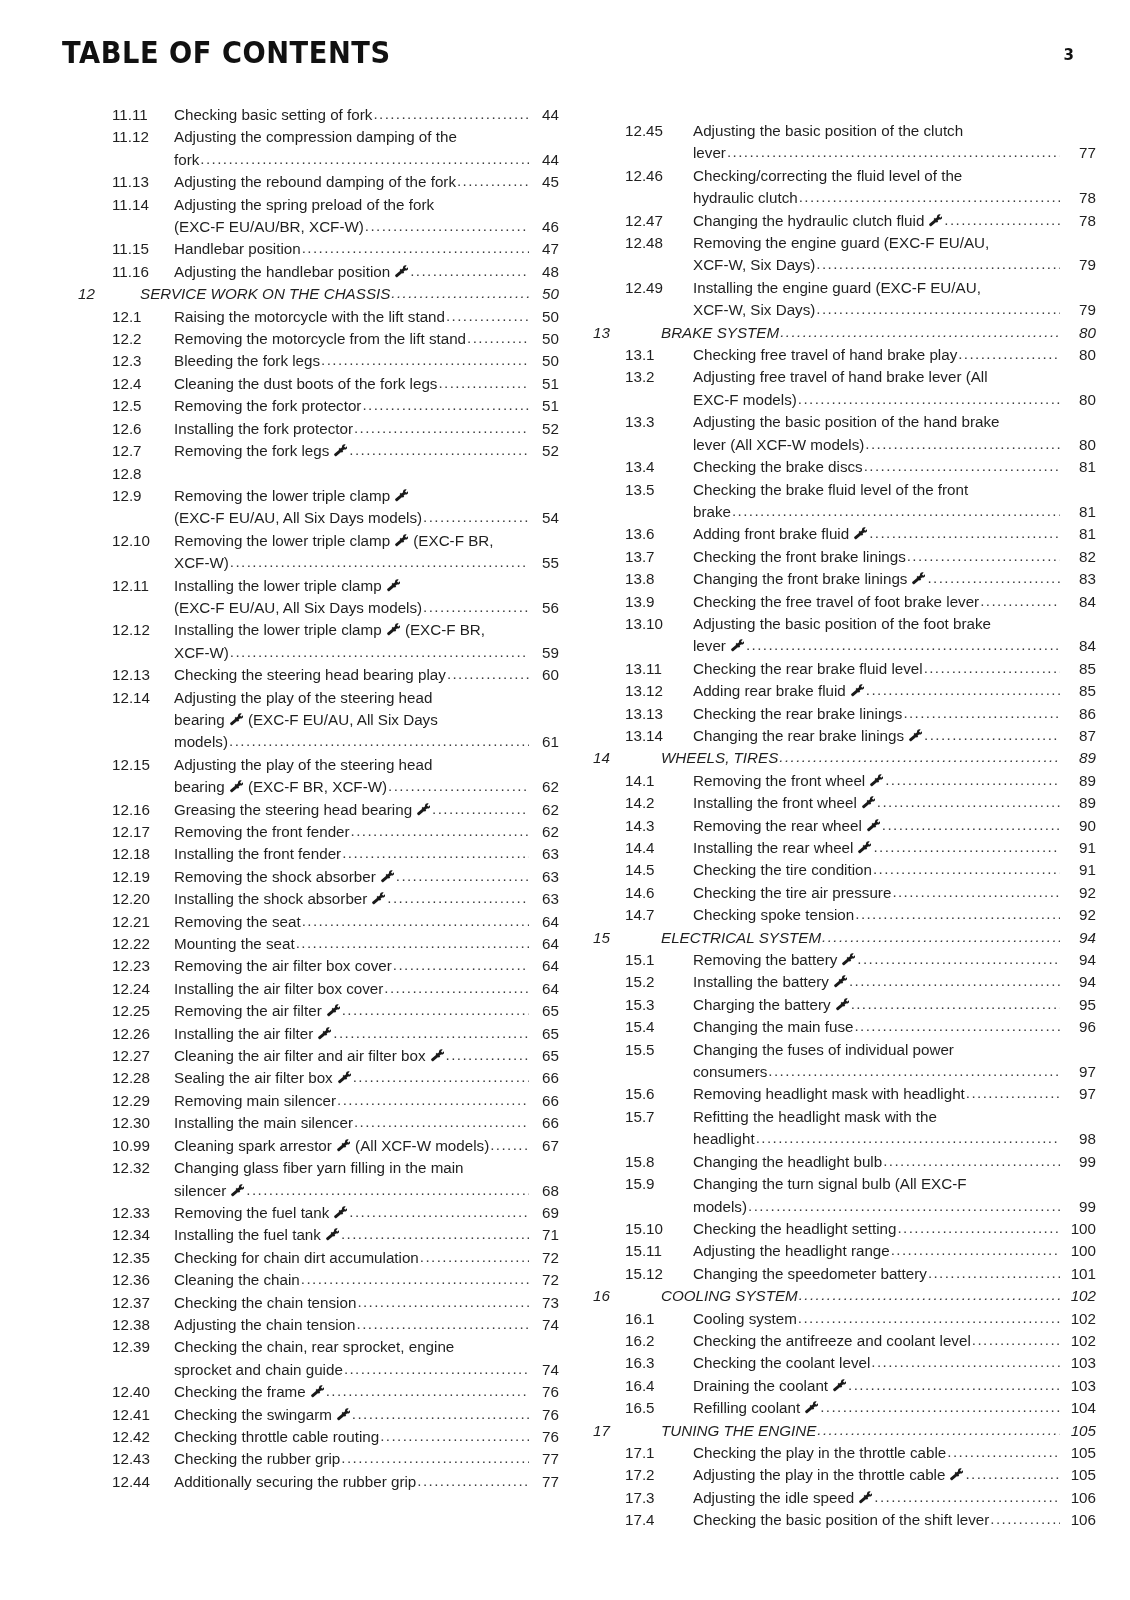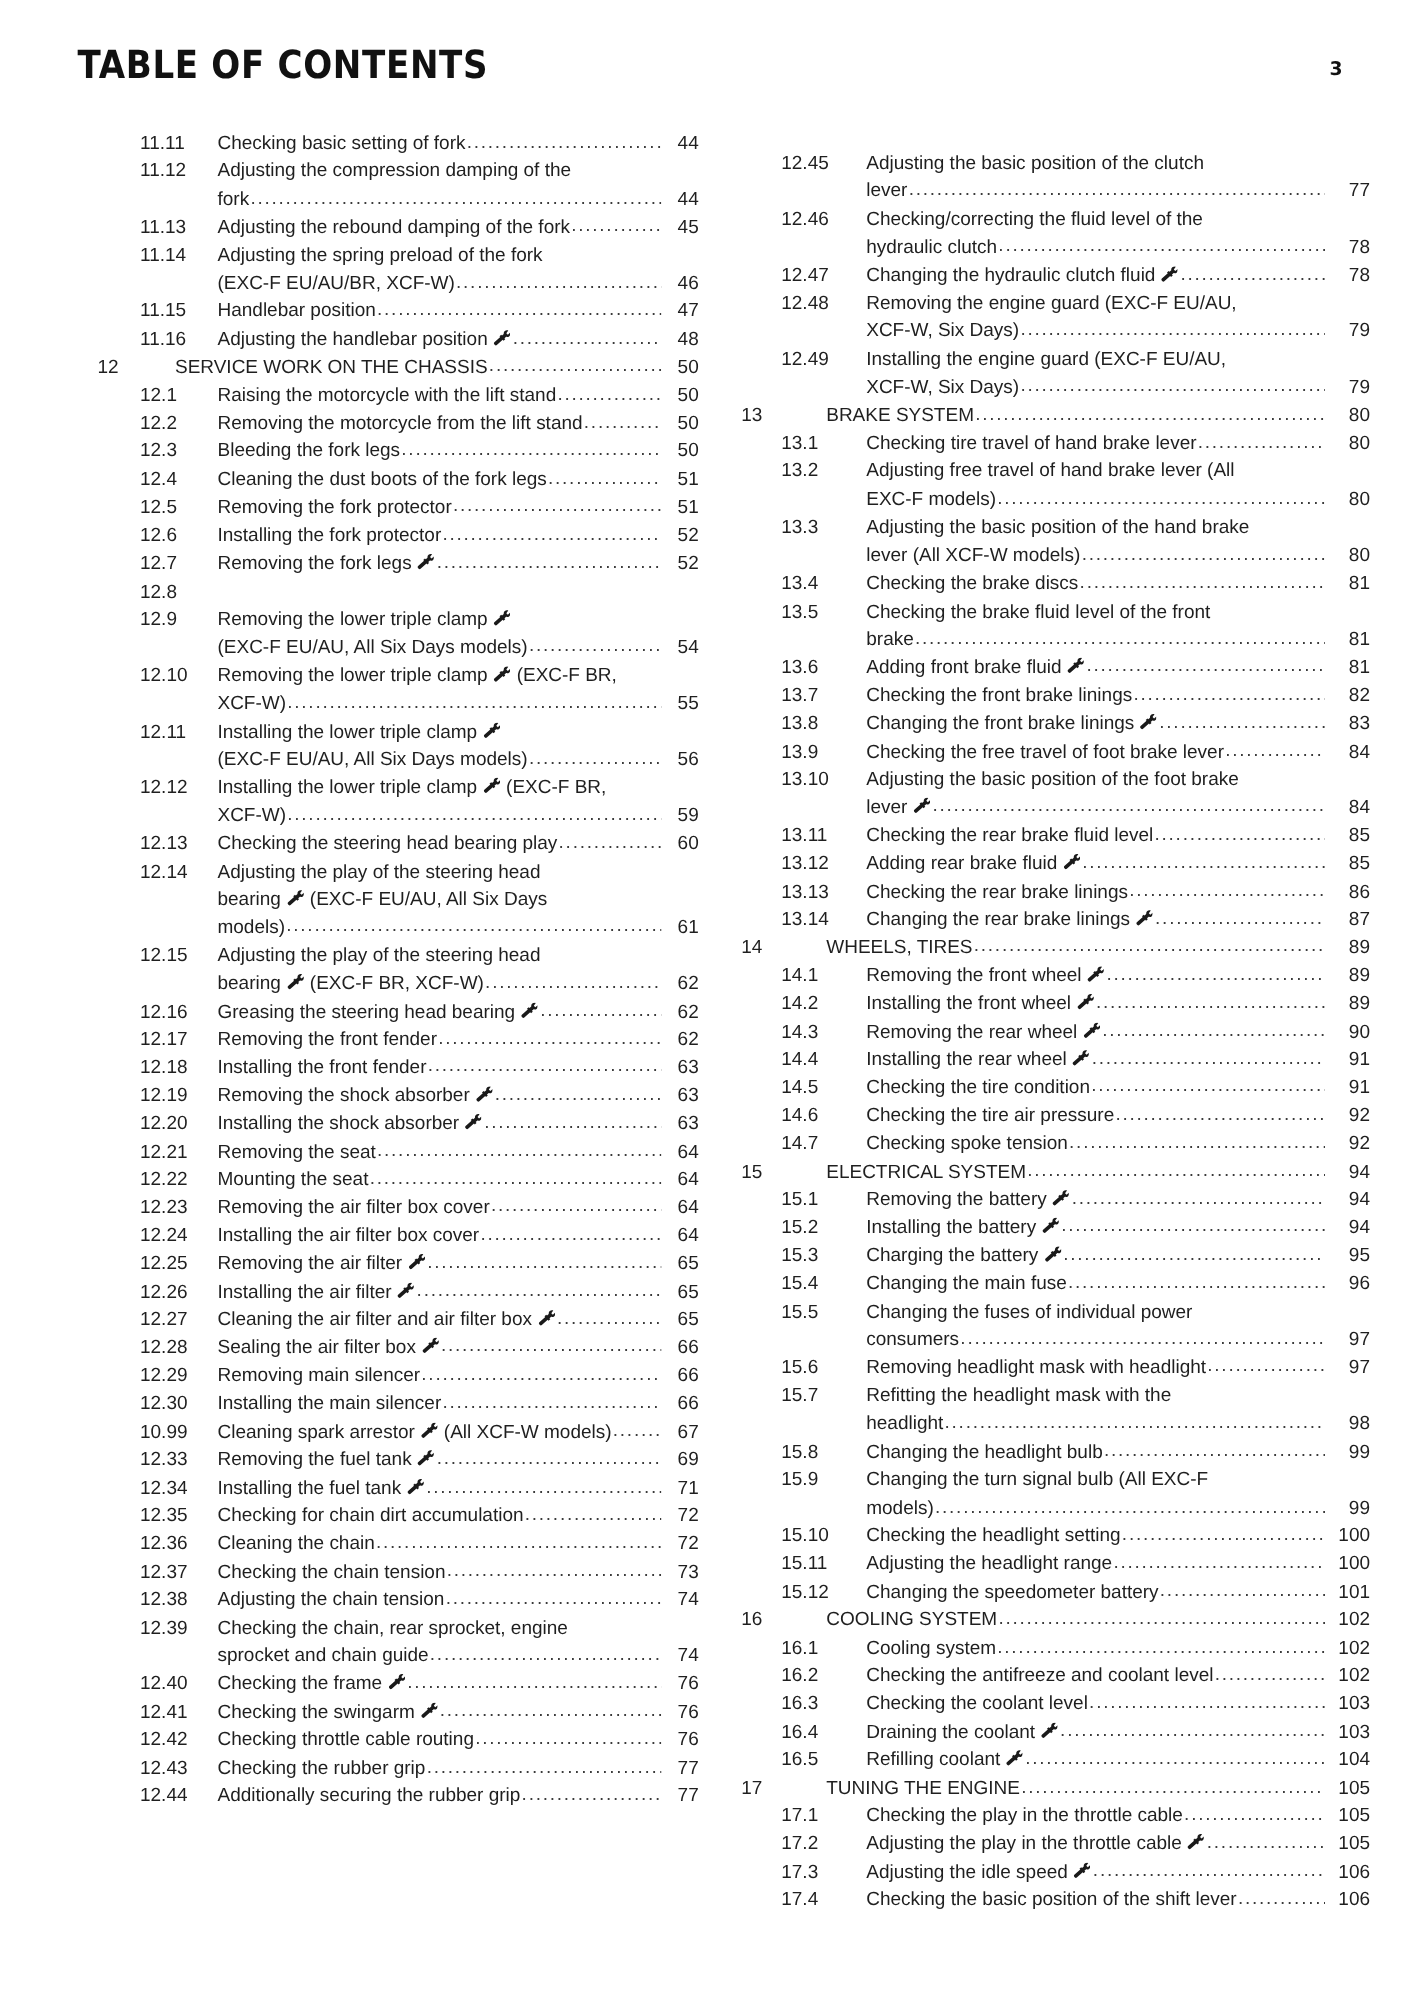--- a/index.html
+++ b/index.html
@@ -72,20 +72,21 @@
   .toc-entry {
     display: flex;
     align-items: flex-start;
     font-size: 15.2px;
     line-height: 22.4px;
     color: #1f1f1f;
     margin-bottom: 0px;
   }
   .toc-entry.chapter {
     font-size: 15.2px;
+    font-style: italic;
   }
   .toc-entry.chapter .num {
     padding-left: 0px;
   }
   .toc-entry .num {
     flex: 0 0 auto;
     text-align: left;
     white-space: nowrap;
     font-variant-numeric: lining-nums;
   }
@@ -646,20 +647,39 @@
                   <path fill="#1a1a1a" d="M14.6 0.5c-0.9-0.5-2.1-0.4-3 0.4-0.8 0.7-1.1 1.7-0.9 2.6l-1.5 1.3-0.7-0.8-1.5 1.3 0.7 0.8-5.1 4.5c-0.5 0.4-0.5 1.1-0.1 1.6l0.6 0.7c0.4 0.5 1.1 0.5 1.6 0.1l5.1-4.5 0.7 0.8 1.5-1.3-0.7-0.8 1.5-1.3c0.9 0.3 1.9 0.1 2.7-0.6 0.9-0.8 1.1-2 0.7-3l-2 1.8-1.3-1.4z"></path>
                 </svg>
               </span>
               <span class="txt"> (All XCF-W models)</span>
               <span class="leader"></span>
               <span class="pg">67</span>
             </div>
           </div>
         </div>
         <div class="toc-entry sub">
+          <div class="num">12.32</div>
+          <div class="body">
+            <div class="line nolead">
+              <span class="txt">Changing glass fiber yarn filling in the main</span>
+              <span class="spacer"></span>
+            </div>
+            <div class="line">
+              <span class="txt">silencer</span>
+              <span class="wrench">
+                <svg viewBox="0 0 16 14" width="15" height="13" aria-hidden="true">
+                  <path fill="#1a1a1a" d="M14.6 0.5c-0.9-0.5-2.1-0.4-3 0.4-0.8 0.7-1.1 1.7-0.9 2.6l-1.5 1.3-0.7-0.8-1.5 1.3 0.7 0.8-5.1 4.5c-0.5 0.4-0.5 1.1-0.1 1.6l0.6 0.7c0.4 0.5 1.1 0.5 1.6 0.1l5.1-4.5 0.7 0.8 1.5-1.3-0.7-0.8 1.5-1.3c0.9 0.3 1.9 0.1 2.7-0.6 0.9-0.8 1.1-2 0.7-3l-2 1.8-1.3-1.4z"></path>
+                </svg>
+              </span>
+              <span class="leader"></span>
+              <span class="pg">68</span>
+            </div>
+          </div>
+        </div>
+        <div class="toc-entry sub">
           <div class="num">12.33</div>
           <div class="body">
             <div class="line">
               <span class="txt">Removing the fuel tank</span>
               <span class="wrench">
                 <svg viewBox="0 0 16 14" width="15" height="13" aria-hidden="true">
                   <path fill="#1a1a1a" d="M14.6 0.5c-0.9-0.5-2.1-0.4-3 0.4-0.8 0.7-1.1 1.7-0.9 2.6l-1.5 1.3-0.7-0.8-1.5 1.3 0.7 0.8-5.1 4.5c-0.5 0.4-0.5 1.1-0.1 1.6l0.6 0.7c0.4 0.5 1.1 0.5 1.6 0.1l5.1-4.5 0.7 0.8 1.5-1.3-0.7-0.8 1.5-1.3c0.9 0.3 1.9 0.1 2.7-0.6 0.9-0.8 1.1-2 0.7-3l-2 1.8-1.3-1.4z"></path>
                 </svg>
               </span>
               <span class="leader"></span>
@@ -876,21 +896,21 @@
               <span class="txt">BRAKE SYSTEM</span>
               <span class="leader"></span>
               <span class="pg">80</span>
             </div>
           </div>
         </div>
         <div class="toc-entry sub">
           <div class="num">13.1</div>
           <div class="body">
             <div class="line">
-              <span class="txt">Checking tire travel of hand brake lever</span>
+              <span class="txt">Checking free travel of hand brake play</span>
               <span class="leader"></span>
               <span class="pg">80</span>
             </div>
           </div>
         </div>
         <div class="toc-entry sub">
           <div class="num">13.2</div>
           <div class="body">
             <div class="line nolead">
               <span class="txt">Adjusting free travel of hand brake lever (All</span>

